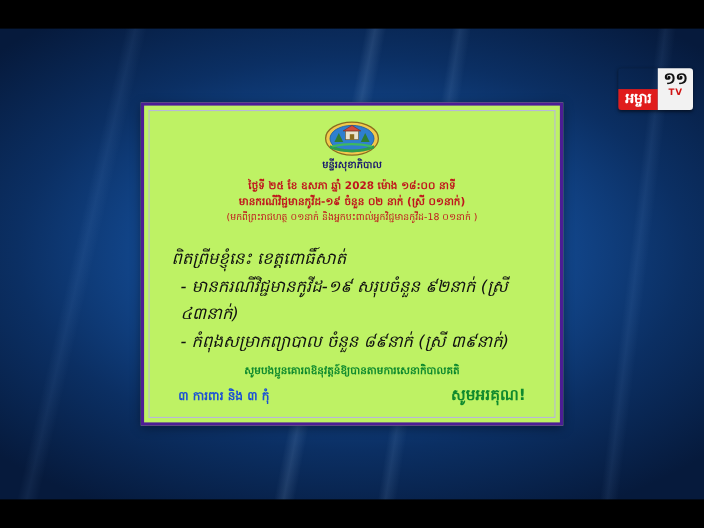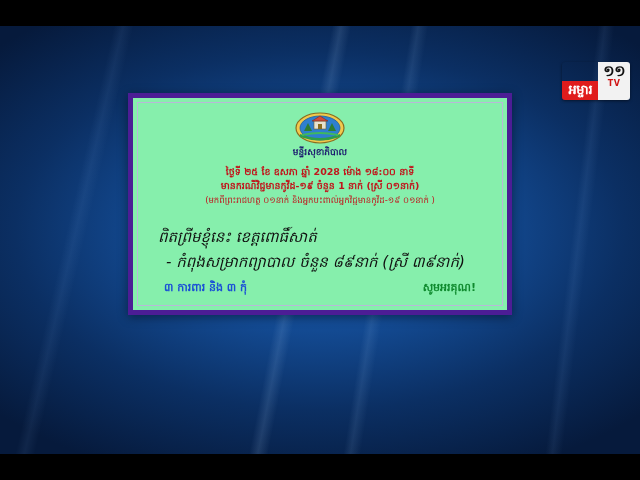--- a/index.html
+++ b/index.html
@@ -100,23 +100,23 @@
     margin-top: 1px;
     letter-spacing: 0.5px;
   }
 
   
   #card {
     position: absolute;
     left: 128px;
     top: 93px;
     width: 384px;
-    height: 222px;
-    background: #86efac;
-    border: 5px solid #4c1d95;
+    height: 294px;
+    background: #bef264;
+    border: 3px solid #4c1d95;
     box-sizing: border-box;
     z-index: 20;
     box-shadow: 0 2px 10px rgba(0,0,0,0.45);
   }
   #card-inner {
     position: absolute;
     left: 4px; top: 4px; right: 4px; bottom: 4px;
     border: 1px solid #b8b8d8;
     box-sizing: border-box;
     padding: 6px 12px 4px 12px;
@@ -193,21 +193,21 @@
     box-sizing: border-box;
     gap: 24px;
   }
   .slogan-left {
     color: #1a4fd6;
     font-size: 11px;
     font-weight: bold;
   }
   .slogan-right {
     color: #0f8a2e;
-    font-size: 11px;
+    font-size: 14px;
     font-weight: bold;
   }
 </style>
 </head>
 <body>
 
 <div id="screen">
 
   <div id="backdrop"></div>
 
@@ -236,29 +236,31 @@
           <rect x="24" y="13" width="4" height="5" fill="#8a6d1f"></rect>
           <path d="M10 20 L14 12 L18 20 Z" fill="#2e7d32"></path>
           <path d="M34 20 L38 12 L42 20 Z" fill="#2e7d32"></path>
         </svg>
       </div>
 
       <div class="org-name">មន្ទីរសុខាភិបាល</div>
 
       <div class="red-head">
         <span class="line">ថ្ងៃទី ២៥ ខែ ឧសភា ឆ្នាំ 2028 ម៉ោង ១៨:០០ នាទី</span>
-        <span class="line">មានករណីវិជ្ជមានកូវីដ-១៩ ចំនួន 1 នាក់ (ស្រី ០១នាក់)</span>
-        <span class="line line-paren">(មកពីព្រះរាជហត្ថ ០១នាក់ និងអ្នកបះពាល់អ្នកវិជ្ជមានកូវីដ-១៩ ០១នាក់ )</span>
+        <span class="line">មានករណីវិជ្ជមានកូវីដ-១៩ ចំនួន ០២ នាក់ (ស្រី ០១នាក់)</span>
+        <span class="line line-paren">(មកពីព្រះរាជហត្ថ ០១នាក់ និងអ្នកបះពាល់អ្នកវិជ្ជមានកូវីដ-18 ០១នាក់ )</span>
       </div>
 
       <div class="body-block">
         <span class="lead">ពិតព្រីមខ្ញុំនេះ ខេត្តពោធិ៍សាត់</span>
+        <span class="bullet">- មានករណីវិជ្ជមានកូវីដ-១៩ សរុបចំនួន ៩២នាក់ (ស្រី ៤៣នាក់)</span>
         <span class="bullet">- កំពុងសម្រាកព្យាបាល ចំនួន ៨៩នាក់ (ស្រី ៣៩នាក់)</span>
       </div>
 
+      <div class="green-block">សូមបងប្អូនគោរពឱនុវត្តន៍ឱ្យបានតាមការសេនាកិបាលគតិ</div>
 
       <div class="slogan-row">
         <span class="slogan-left">៣ ការពារ និង ៣ កុំ</span>
         <span class="slogan-right">សូមអរគុណ!</span>
       </div>
 
     </div>
   </div>
 
 </div>

